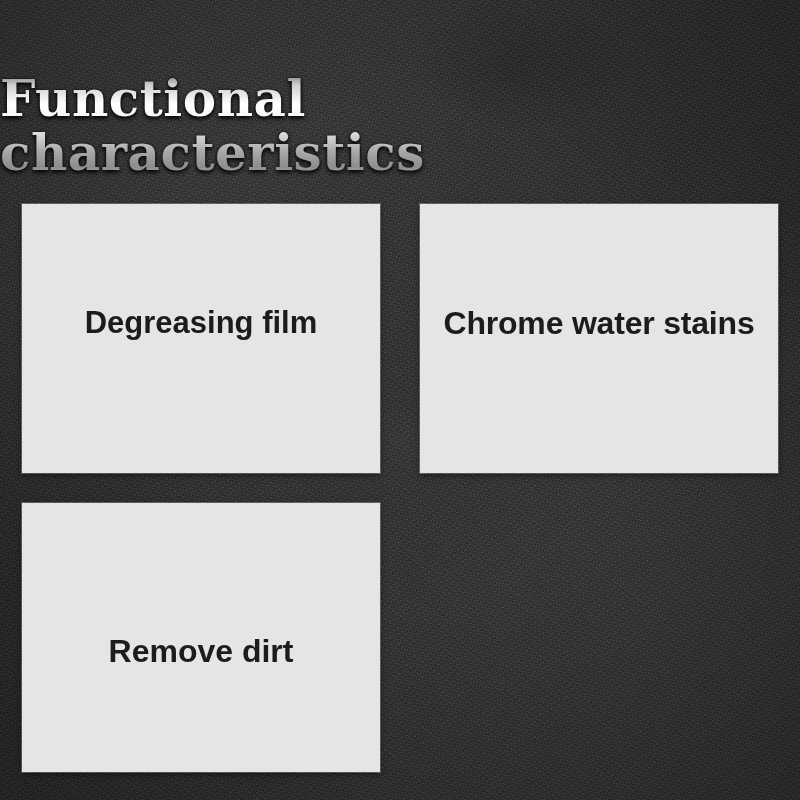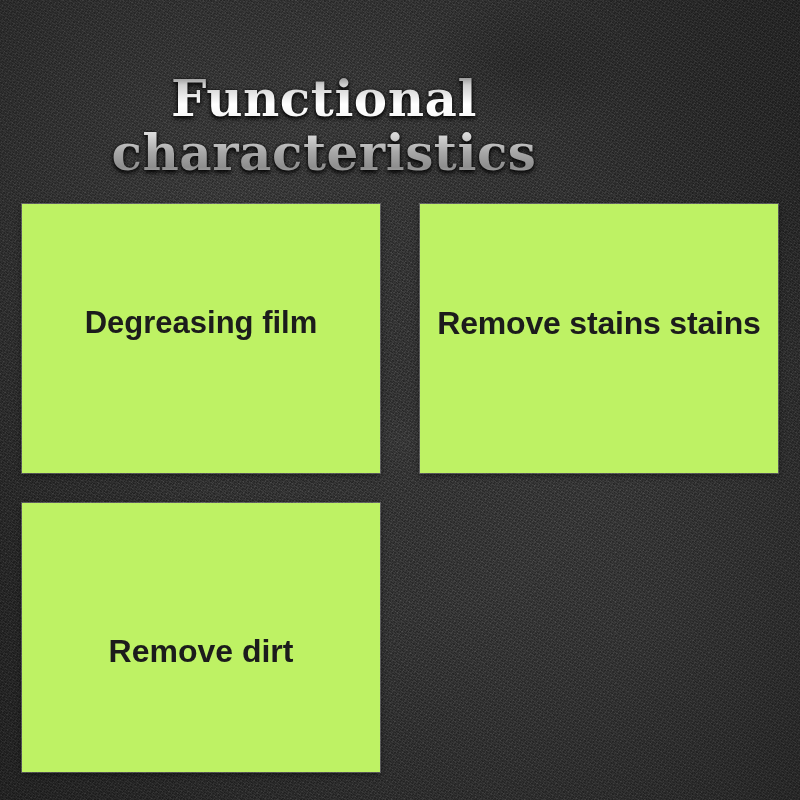--- a/index.html
+++ b/index.html
@@ -70,21 +70,20 @@
     background: radial-gradient(ellipse at 50% 45%,
                 rgba(0,0,0,0) 40%, rgba(0,0,0,0.28) 100%);
   }
 
   
   .title-wrap {
     position: absolute;
     left: 0;
     top: 72px;
     width: 648px;
-    text-align: center;
     pointer-events: none;
   }
 
   .title {
     display: inline-block;
     font-family: "DejaVu Serif", "Liberation Serif", serif;
     font-weight: bold;
     font-size: 50px;
     letter-spacing: 0.5px;
     line-height: 1.08;
@@ -114,21 +113,21 @@
     width: 756px;
     height: 568px;
     display: grid;
     grid-template-columns: 358px 358px;
     grid-template-rows: 269px 269px;
     column-gap: 40px;
     row-gap: 30px;
   }
 
   .card {
-    background: #bef264;
+    background: #e5e5e5;
     position: relative;
     display: flex;
     align-items: center;
     justify-content: center;
     box-shadow: 0 0 0 1px rgba(255,255,255,0.25),
                 0 2px 6px rgba(0,0,0,0.55);
     overflow: hidden;
   }
 
   .card-label {
@@ -161,21 +160,21 @@
     <span class="title">Functional  characteristics</span>
   </div>
 
   <div class="grid">
 
     <div class="card card--degreasing">
       <div class="card-label">Degreasing film</div>
     </div>
 
     <div class="card card--water-stains">
-      <div class="card-label">Remove stains stains</div>
+      <div class="card-label">Chrome water stains</div>
     </div>
 
 
     <div class="card card--dirt">
       <div class="card-label">Remove dirt</div>
     </div>
 
   </div>
 </div>
 

